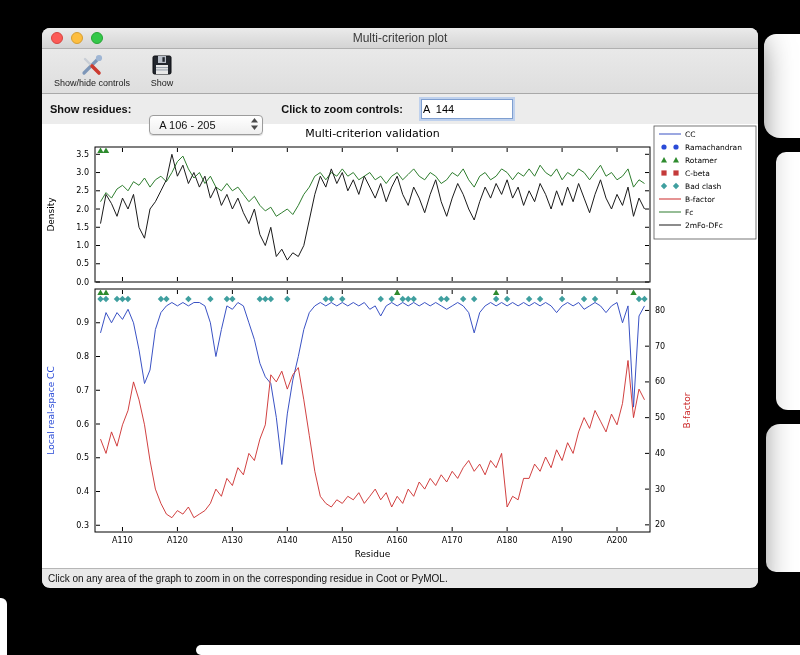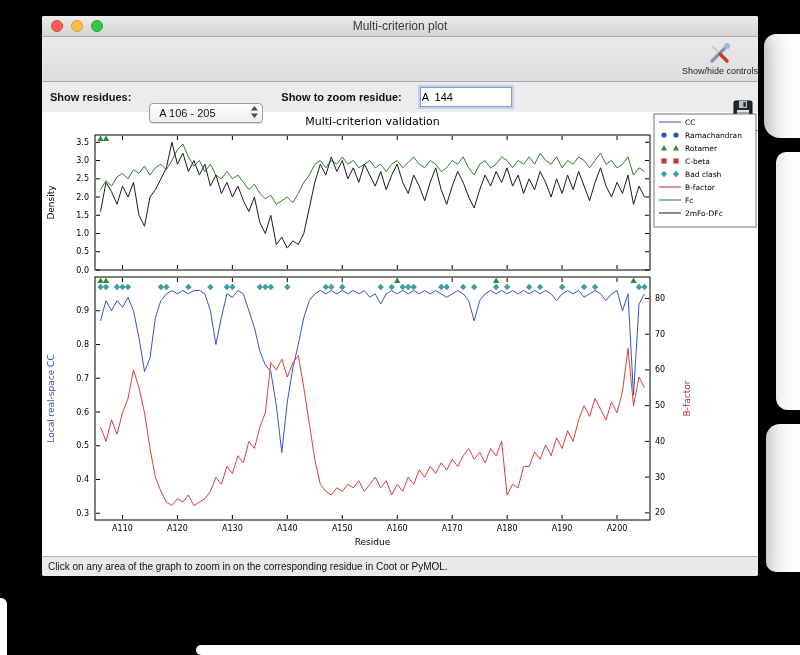--- a/index.html
+++ b/index.html
@@ -5,33 +5,33 @@
   html,body{margin:0;padding:0;}
   body{width:800px;height:655px;background:#000;position:relative;overflow:hidden;
        font-family:"Liberation Sans",sans-serif;}
   .art{position:absolute;background:#fff;}
   .a1{left:764px;top:34px;width:36px;height:104px;border-radius:12px 0 0 16px;}
   .a2{left:776px;top:152px;width:24px;height:258px;border-radius:10px 0 0 12px;}
   .a3{left:766px;top:424px;width:34px;height:148px;border-radius:14px 0 0 10px;}
   .a4{left:196px;top:645px;width:604px;height:10px;border-radius:5px 0 0 5px;}
   .a5{left:0;top:598px;width:7px;height:57px;border-radius:0 6px 0 0;}
 
-  .window{position:absolute;left:42px;top:16px;width:716px;height:560px;background:#ececec;
-          border-radius:2px;overflow:hidden;box-shadow:0 12px 34px rgba(0,0,0,.65);}
+  .window{position:absolute;left:42px;top:28px;width:716px;height:560px;background:#ececec;
+          border-radius:8px;overflow:hidden;box-shadow:0 12px 34px rgba(0,0,0,.65);}
   .titlebar{height:21px;background:linear-gradient(#ebebeb,#d4d4d4);border-bottom:1px solid #b0b0b0;
             position:relative;box-sizing:border-box;}
   .title{text-align:center;font-size:12px;line-height:20px;color:#3a3a3a;}
   .traffic{position:absolute;left:9px;top:4px;display:flex;gap:8px;}
   .tl{width:12px;height:12px;border-radius:50%;box-sizing:border-box;display:inline-block;}
   .tl.red{background:#fc5b57;border:1px solid #d64540;}
   .tl.yellow{background:#fdbe40;border:1px solid #d59e33;}
   .tl.green{background:#34c84a;border:1px solid #27a436;}
 
   .toolbar{height:45px;background:linear-gradient(#e9e9e9,#dedede);border-bottom:1px solid #a8a8a8;
-           display:flex;align-items:flex-end;padding:2px 0 0 12px;gap:20px;box-sizing:border-box;flex-direction:column;}
+           display:flex;align-items:flex-start;padding:2px 0 0 12px;gap:20px;box-sizing:border-box;}
   .tool{display:flex;flex-direction:column;align-items:center;cursor:default;}
   .tool-icon{height:27px;display:flex;align-items:center;}
   .tool-label{font-size:9px;color:#222;}
 
   .controls{height:30px;display:flex;align-items:center;padding-left:8px;gap:18px;background:#ececec;}
   .ctl-label{font-size:11px;font-weight:bold;color:#111;}
   .select{width:114px;height:20px;background:linear-gradient(#ffffff,#efefef);border:1px solid #9c9c9c;
           border-radius:4px;box-shadow:0 1px 1px rgba(0,0,0,.15);display:flex;align-items:center;
           justify-content:space-between;padding:0 3px 0 9px;font-size:11px;color:#111;box-sizing:border-box;margin-top:32px;}
   .zoom-input{width:88px;height:18px;border:1px solid #7f9fd0;font-size:11px;padding:0 1px;
@@ -77,36 +77,36 @@
       <span class="tool-icon">
         <svg width="24" height="24" viewBox="0 0 24 24">
           <rect x="3" y="3" width="18" height="18" rx="1.5" fill="#23272e" stroke="#0c0e12"></rect>
           <rect x="8" y="3" width="8" height="7" fill="#b9bfc9"></rect>
           <rect x="12.4" y="4.2" width="2.4" height="4.6" fill="#23272e"></rect>
           <rect x="6" y="12" width="12" height="9" fill="#e8e8e8"></rect>
           <rect x="6" y="14" width="12" height="1.1" fill="#99a2ad"></rect>
           <rect x="6" y="16.4" width="12" height="1.1" fill="#99a2ad"></rect>
         </svg>
       </span>
-      <span class="tool-label">PyMOL</span>
+      <span class="tool-label">Show</span>
     </div>
   </div>
 
   <div class="controls">
     <span class="ctl-label">Show residues:</span>
     <div class="select">
       <span>A 106 - 205</span>
       <span>
         <svg width="9" height="14" viewBox="0 0 9 14">
           <path d="M4.5 1 L8 5.5 L1 5.5 Z" fill="#4a4a4a"></path>
           <path d="M4.5 13 L8 8.5 L1 8.5 Z" fill="#4a4a4a"></path>
         </svg>
       </span>
     </div>
-    <span class="ctl-label">Show to zoom residue:</span>
+    <span class="ctl-label">Click to zoom controls:</span>
     <input class="zoom-input" type="text" value="A  144" style="">
   </div>
 
   <div class="figure">
     <svg id="figure-svg" width="716" height="444" viewBox="0 0 716 444">
         <text x="330.5" y="13" text-anchor="middle" font-size="11" fill="#000">Multi-criterion validation</text>
         <clipPath id="cp0">
           <rect x="53.5" y="23.5" width="554" height="134"></rect>
         </clipPath>
         <rect x="53" y="23" width="555" height="135" fill="#ffffff" stroke="#000" stroke-width="1"></rect>

